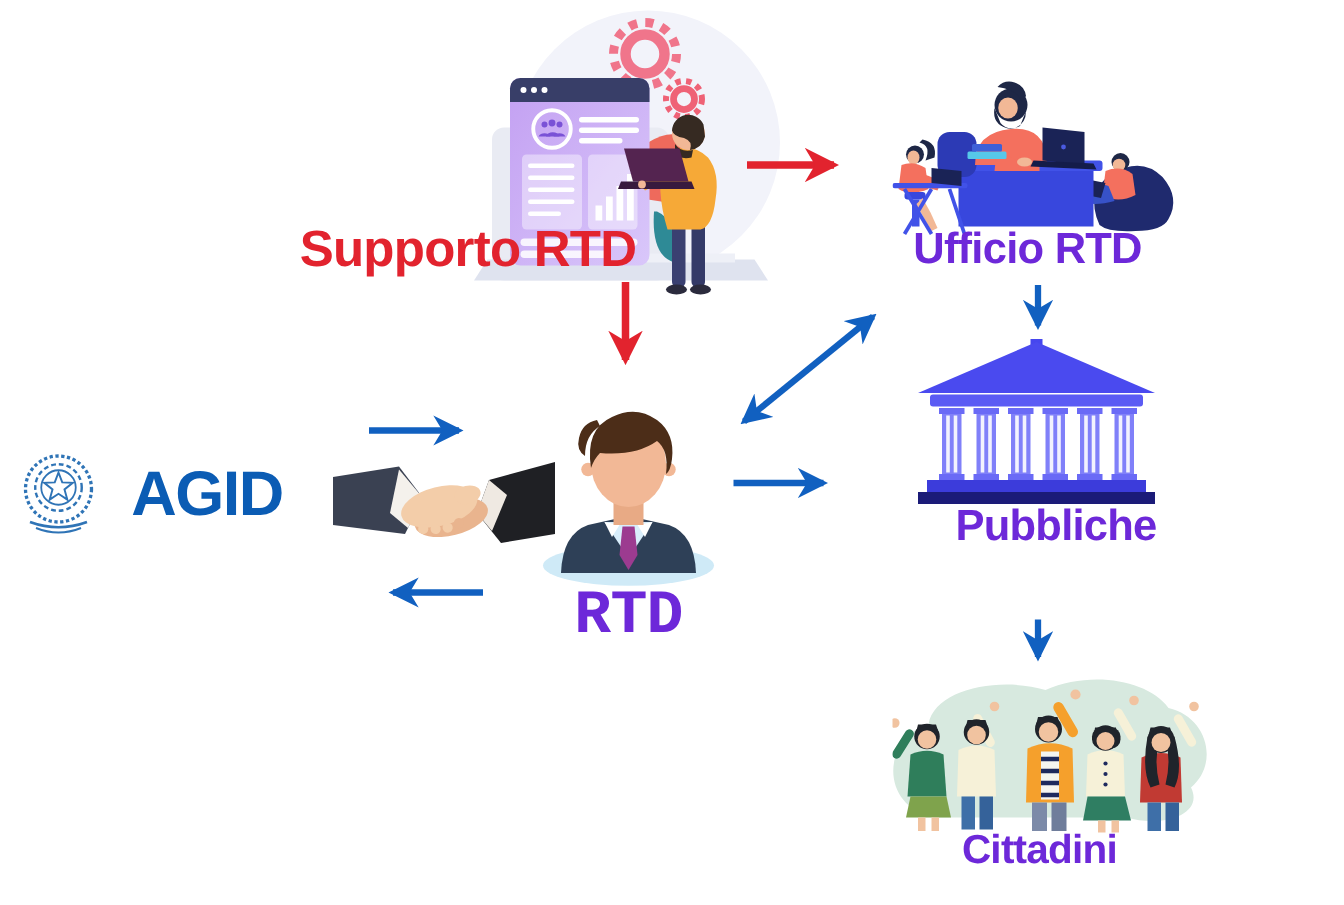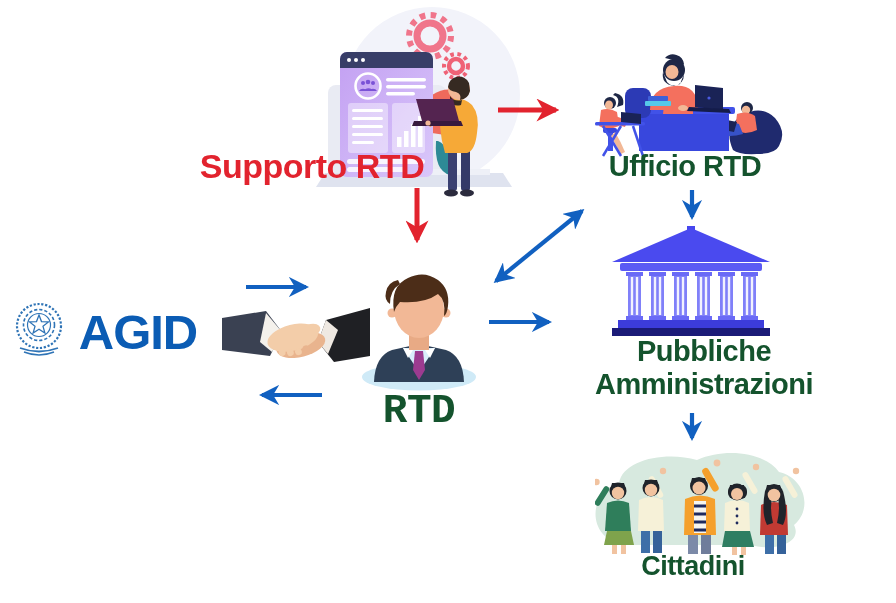--- a/index.html
+++ b/index.html
@@ -5,23 +5,23 @@
   html,body{margin:0;padding:0;background:#fff;}
   .canvas{
     position:relative;width:896px;height:603px;background:#ffffff;
     font-family:"Liberation Sans",sans-serif;overflow:hidden;
   }
   .abs{position:absolute;}
   .lbl{
     position:absolute;text-align:center;font-weight:bold;
     letter-spacing:-0.5px;line-height:1.1;
   }
-  .lbl-navy{color:#14532d;}
+  .lbl-navy{color:#6d28d9;}
   .lbl-red{color:#e2232e;margin-top:20px;}
-  .lbl-agid{color:#0b5cb4;font-size:49px;letter-spacing:-1px;font-weight:bold;}
+  .lbl-agid{color:#0b5cb4;font-size:42px;letter-spacing:-1px;font-weight:bold;}
   svg{display:block;}
 </style>
 </head>
 <body>
 
 <div class="canvas">
 
   <div class="abs" style="left:310px;top:3px;">
     <svg width="210" height="200" viewBox="0 0 210 200">
       <defs>
@@ -267,21 +267,20 @@
             <line x1="9" y1="51" x2="9" y2="89" stroke="#ffffff" stroke-width="2.4" opacity="0.9"></line>
           <rect x="-2" y="90" width="17" height="4" fill="#6a6af6"></rect>
         </g>
       </g>
       <rect x="6" y="94" width="146" height="8" fill="#3c3cdb"></rect>
       <rect x="0" y="102" width="158" height="8" fill="#1b1b78"></rect>
     </svg>
   </div>
   <div class="lbl lbl-navy" style="left:554px;top:335px;width:300px;font-size:29px;line-height:1.15;">
     <span style="display:block">Pubbliche</span>
-    <span style="display:block">Amministrazioni</span>
   </div>
 
   <div class="abs" style="left:595px;top:445px;">
     <svg width="212" height="112" viewBox="0 0 212 112">
       <path d="M28,100 C-10,92 -6,46 24,38 C 28,14 72,6 102,15 C 132,2 170,8 184,27 C 210,33 218,64 199,80 C 208,98 180,107 156,100 Z" fill="#d7e9df"></path>
 
       <g>
         <rect x="4" y="40" width="6" height="22" rx="3" transform="rotate(32 7 51)" fill="#2f7e5b"></rect>
         <circle cx="1.5" cy="37" r="3.2" fill="#f1c3a0"></circle>
         <path d="M12,58 q11,-5 22,0 l2,28 l-26,0 z" fill="#2f7e5b"></path>

